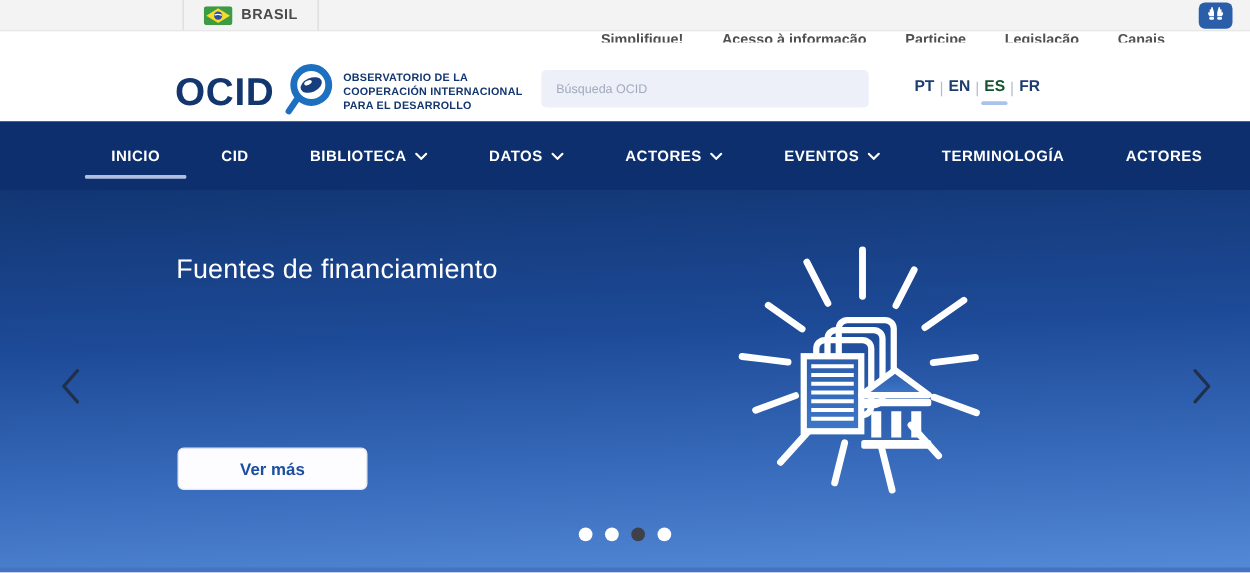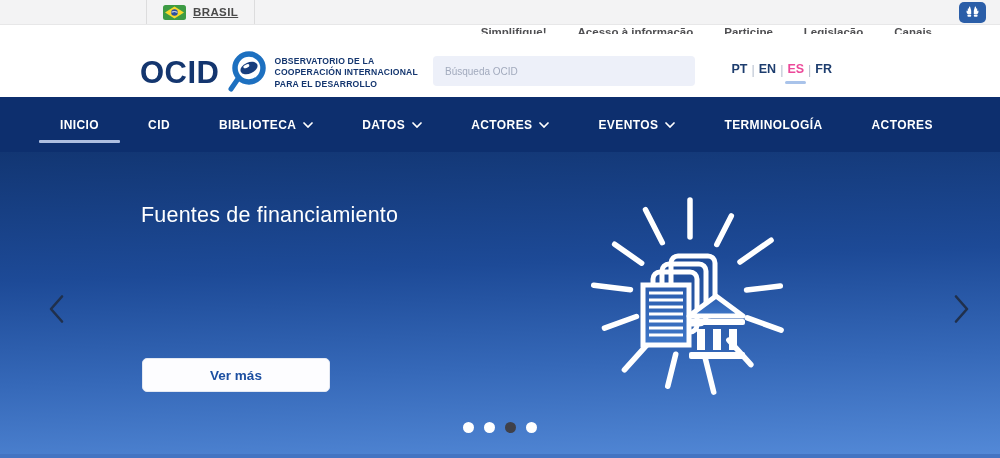--- a/index.html
+++ b/index.html
@@ -4,21 +4,21 @@
 <style>
   * { margin:0; padding:0; box-sizing:border-box; }
   html,body { width:1000px; height:458px; overflow:hidden; }
   body { font-family:"Liberation Sans", sans-serif; background:#fff; }
   .page { position:relative; width:1000px; height:458px; }
 
   
   .topbar {
     position:absolute; top:0; left:0; width:1000px; height:25px;
     background:#f3f3f4; border-bottom:1px solid #e7e7e8;
-    display:flex; align-items:stretch; font-size:11.5px; color:#4b4b4b;text-decoration:underline;
+    display:flex; align-items:stretch; font-size:11.5px; color:#4b4b4b;
   }
   .brand {
     margin-left:146px; display:flex; align-items:center; gap:7px;
     padding:0 16px; border-left:1px solid #dcdcdd; border-right:1px solid #dcdcdd;
     font-weight:bold; color:#4a4a4a; letter-spacing:0.4px; cursor:pointer;
   }
   .brand svg { display:block; }
   .tb-links { margin-left:auto; display:flex; align-items:stretch; }
   .tb-link {
     display:flex; align-items:center; padding:0 15px; color:#4f4f52;
@@ -41,31 +41,31 @@
     width:262px; height:30px; background:#edf0f9; border:none; border-radius:4px;
     padding:0 12px; font-size:10px; color:#3c4558; outline:none;
     font-family:"Liberation Sans", sans-serif;
   }
   .search-input::placeholder { color:#a2aabd; }
   .langs {
     position:absolute; right:168px; top:0; height:72px;
     display:flex; align-items:center; gap:4px; font-size:12.5px; font-weight:bold; color:#1d3d6e;
   }
   .lang { cursor:pointer; position:relative; padding-bottom:2px; }
-  .lang.active { color:#ec4899; }
+  .lang.active { color:#14532d; }
   .lang.active::after {
     content:""; position:absolute; left:-2px; right:-2px; bottom:-6px; height:3px;
     background:#a9c3ea; border-radius:2px;
   }
   .lang-sep { color:#b6bfce; font-weight:normal; }
 
   
   .nav {
     position:absolute; top:97px; left:0; width:1000px; height:55px;
-    background:#0d2f6e; display:flex; align-items:center; padding-left:60px; gap:49px;
+    background:#0d2f6e; display:flex; align-items:center; padding-left:89px; gap:49px;
   }
   .nav-item {
     position:relative; display:flex; align-items:center; gap:7px;
     color:#ffffff; font-size:12px; font-weight:bold; letter-spacing:0.4px; cursor:pointer; white-space:nowrap;
   }
   .nav-item.active::after {
     content:""; position:absolute; left:-21px; right:-21px; bottom:-11px;
     height:3px; background:#aebfe0; border-radius:1px;
   }
   .nav-item .chev { display:block; margin-top:1px; }
@@ -73,21 +73,21 @@
   
   .hero {
     position:absolute; top:152px; left:0; width:1000px; height:306px;
     background:linear-gradient(178deg, #123673 0%, #1d4astract 0%, #1d4a97 38%, #3568b8 68%, #548ad8 100%);
     background:linear-gradient(178deg, #123673 0%, #1d4a97 38%, #3568b8 68%, #548ad8 100%);
     overflow:hidden;
   }
   .hero-title { position:absolute; left:141px; top:51px; color:#ffffff; font-size:21.5px; font-weight:500; letter-spacing:0.2px; }
   .hero-subtitle { position:absolute; left:141px; top:86px; color:#f3f6fc; font-size:16.5px; font-weight:400; }
   .cta-button {
-    position:absolute; left:142px; top:206px; width:188px; height:34px;
+    position:absolute; left:142px; top:206px; width:152px; height:34px;
     background:#fdfdff; border:1px solid #e3e8f2; border-radius:5px;
     color:#1c4fa1; font-size:13.5px; font-weight:bold; cursor:pointer;
     font-family:"Liberation Sans", sans-serif;
   }
   .carousel-arrow { position:absolute; top:138px; background:none; border:none; cursor:pointer; padding:4px; }
   .carousel-arrow.prev { left:44px; }
   .carousel-arrow.next { right:26px; }
   .illustration { position:absolute; left:585px; top:40px; }
   .dots { position:absolute; left:50%; transform:translateX(-50%); top:270px; display:flex; gap:10px; }
   .dot { width:11px; height:11px; border-radius:50%; background:#ffffff; cursor:pointer; }

